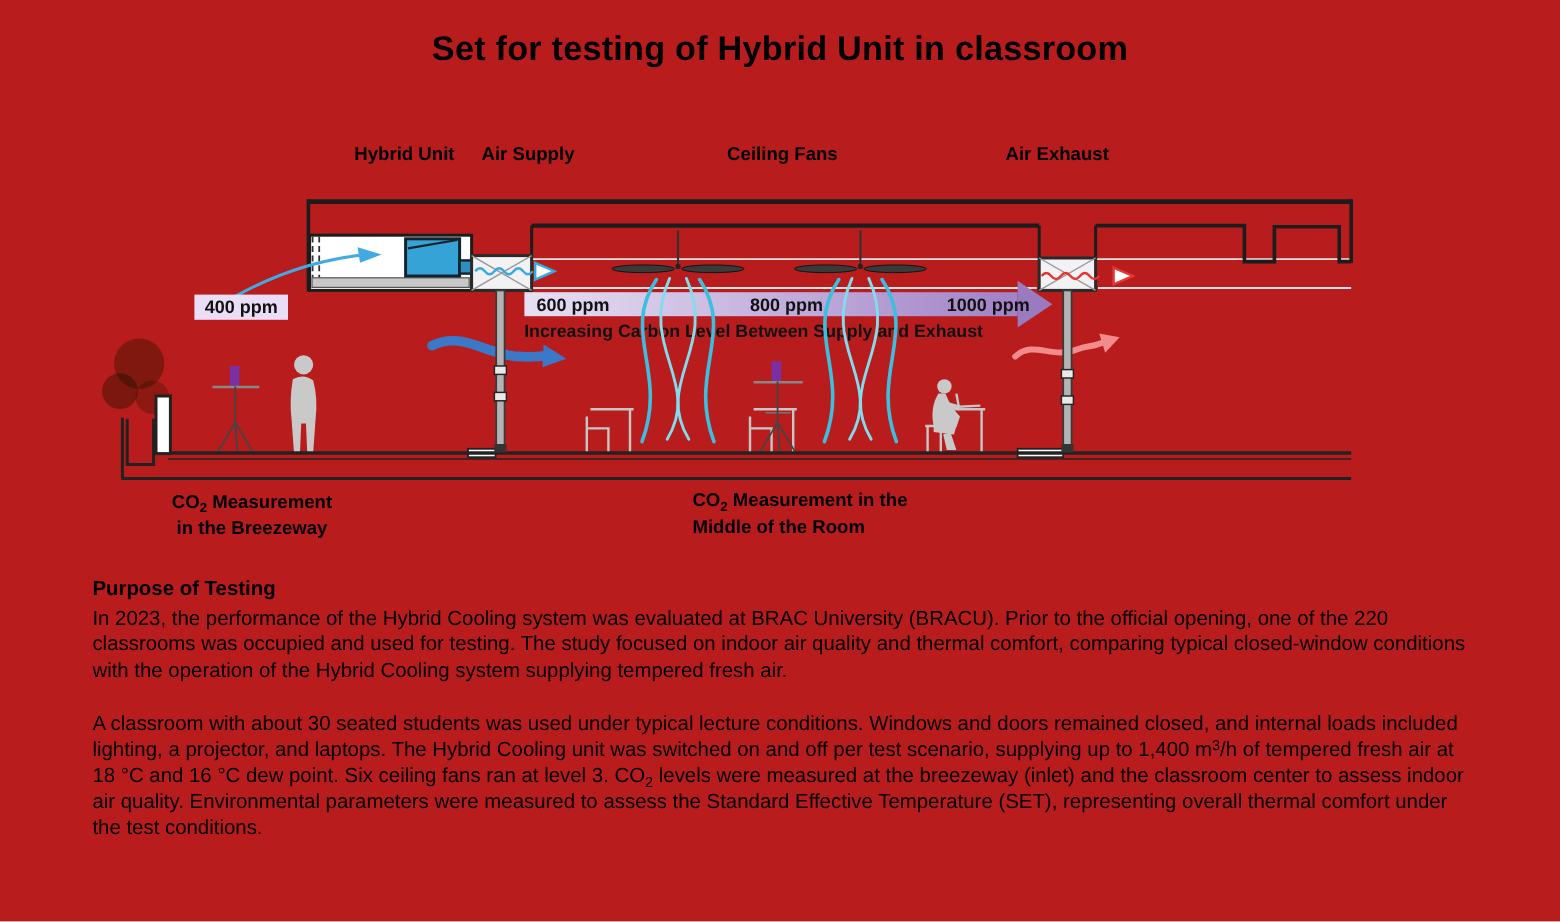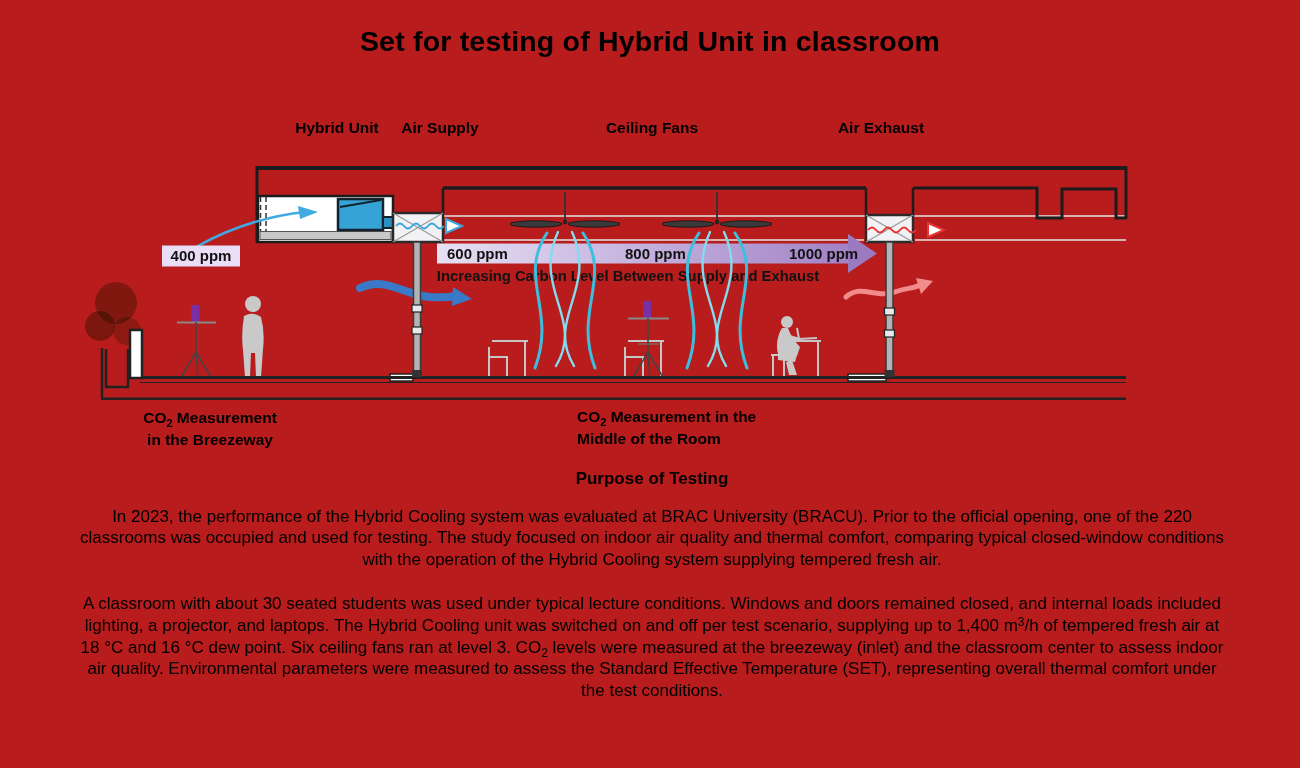--- a/index.html
+++ b/index.html
@@ -1,24 +1,24 @@
 <!DOCTYPE html>
 <html><head>
 <meta charset="utf-8">
 <style>
   html,body{margin:0;padding:0;background:#ffffff;}
   .page{position:relative;width:1300px;height:768px;background:#b91c1c;overflow:hidden;
         font-family:"Liberation Sans", sans-serif;color:#000;}
   .title{position:absolute;left:0;right:0;top:25px;text-align:center;
          font-size:28.5px;font-weight:bold;letter-spacing:.2px;}
   .diagram-svg{position:absolute;left:0;top:0;}
-  .textblock{position:absolute;left:77px;top:468px;width:1150px;
-             font-size:17px;line-height:21.6px;text-align:center;}
+  .textblock{position:absolute;left:77px;top:480px;width:1150px;
+             font-size:17px;line-height:21.6px;}
   .textblock h3{font-size:17px;line-height:21.6px;font-weight:bold;margin:0;}
-  .textblock p{margin:16px 0 23px 0;}
+  .textblock p{margin:3px 0 23px 0;}
   .it{}
   sup.sp{font-size:12px;line-height:0;vertical-align:5px;}
   sub.sb{font-size:12px;line-height:0;vertical-align:-4px;}
   svg text{font-family:"Liberation Sans", sans-serif;}
   .lbl{font-weight:bold;font-size:15.5px;fill:#000;}
   .ppm{font-weight:bold;font-size:15px;fill:#111;}
   .cap{font-weight:bold;font-size:14.8px;fill:#111;}
 </style>
 </head>
 <body>

